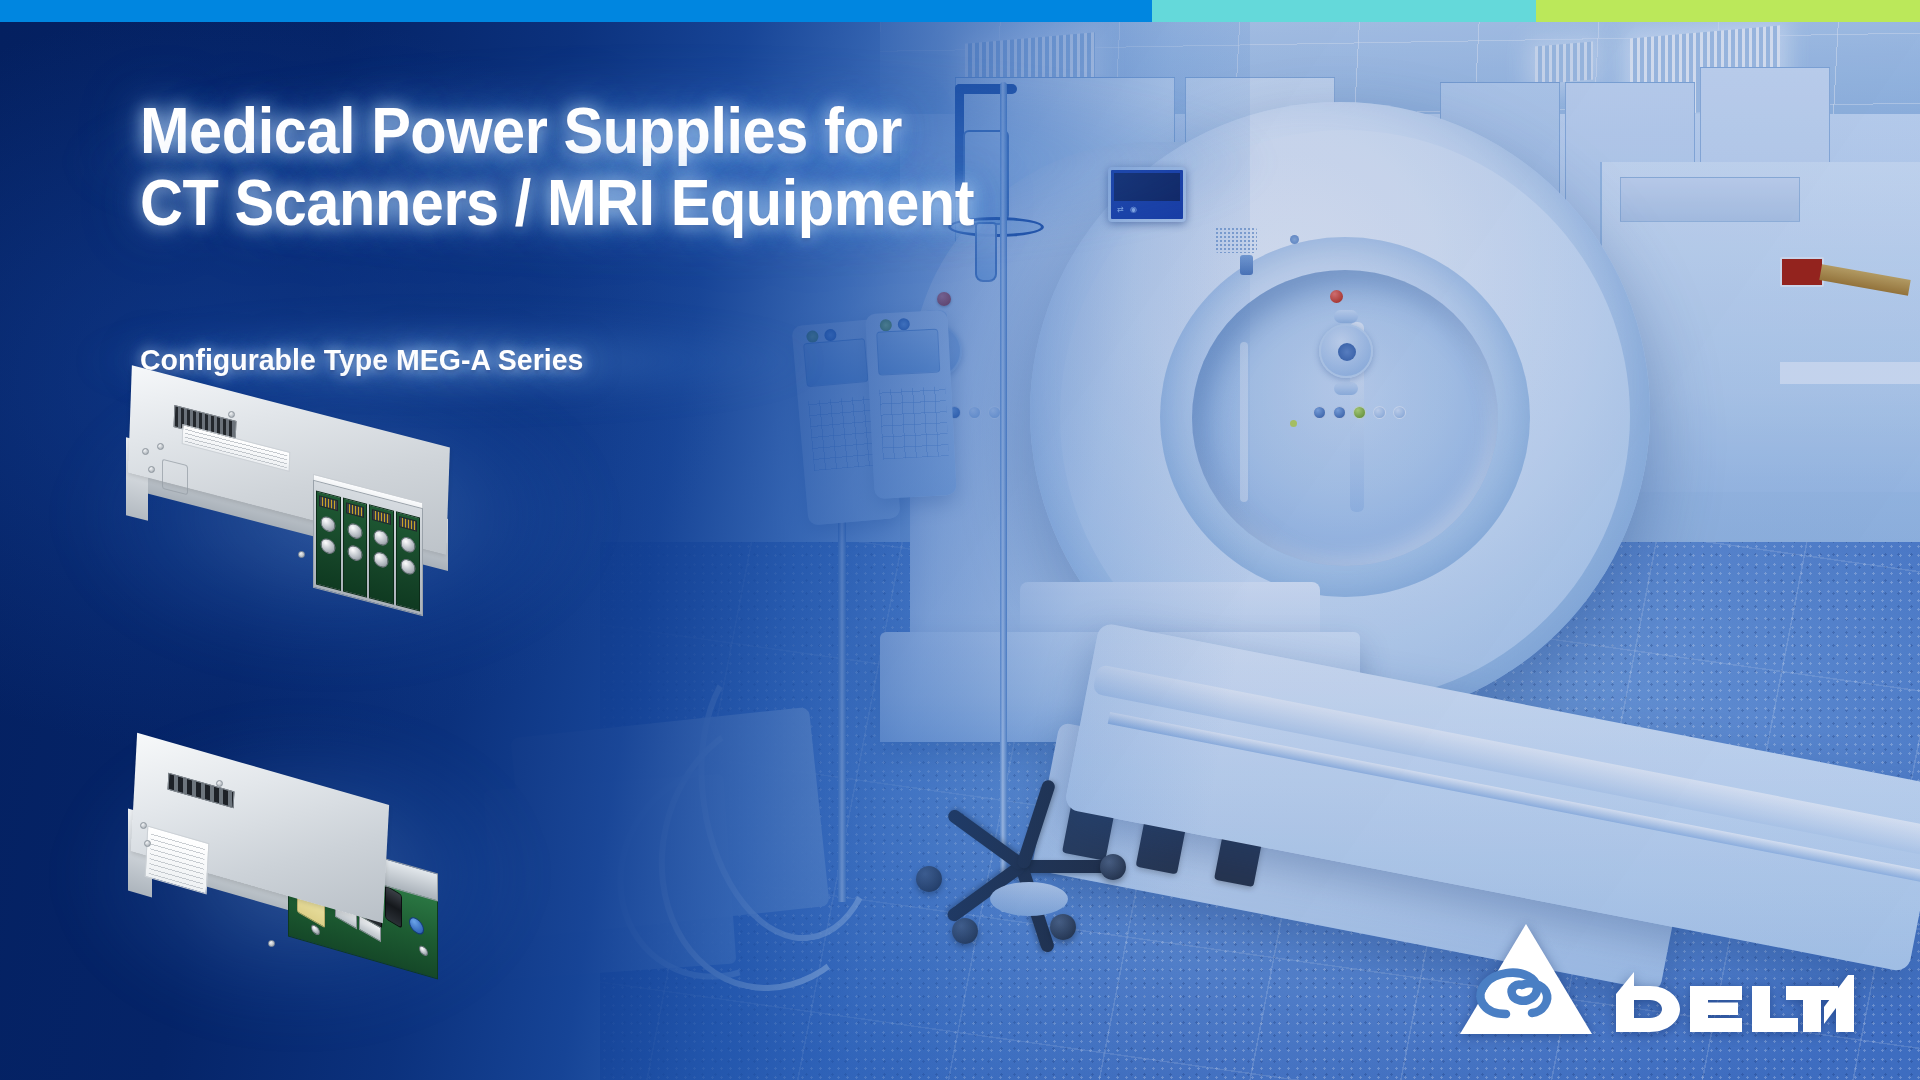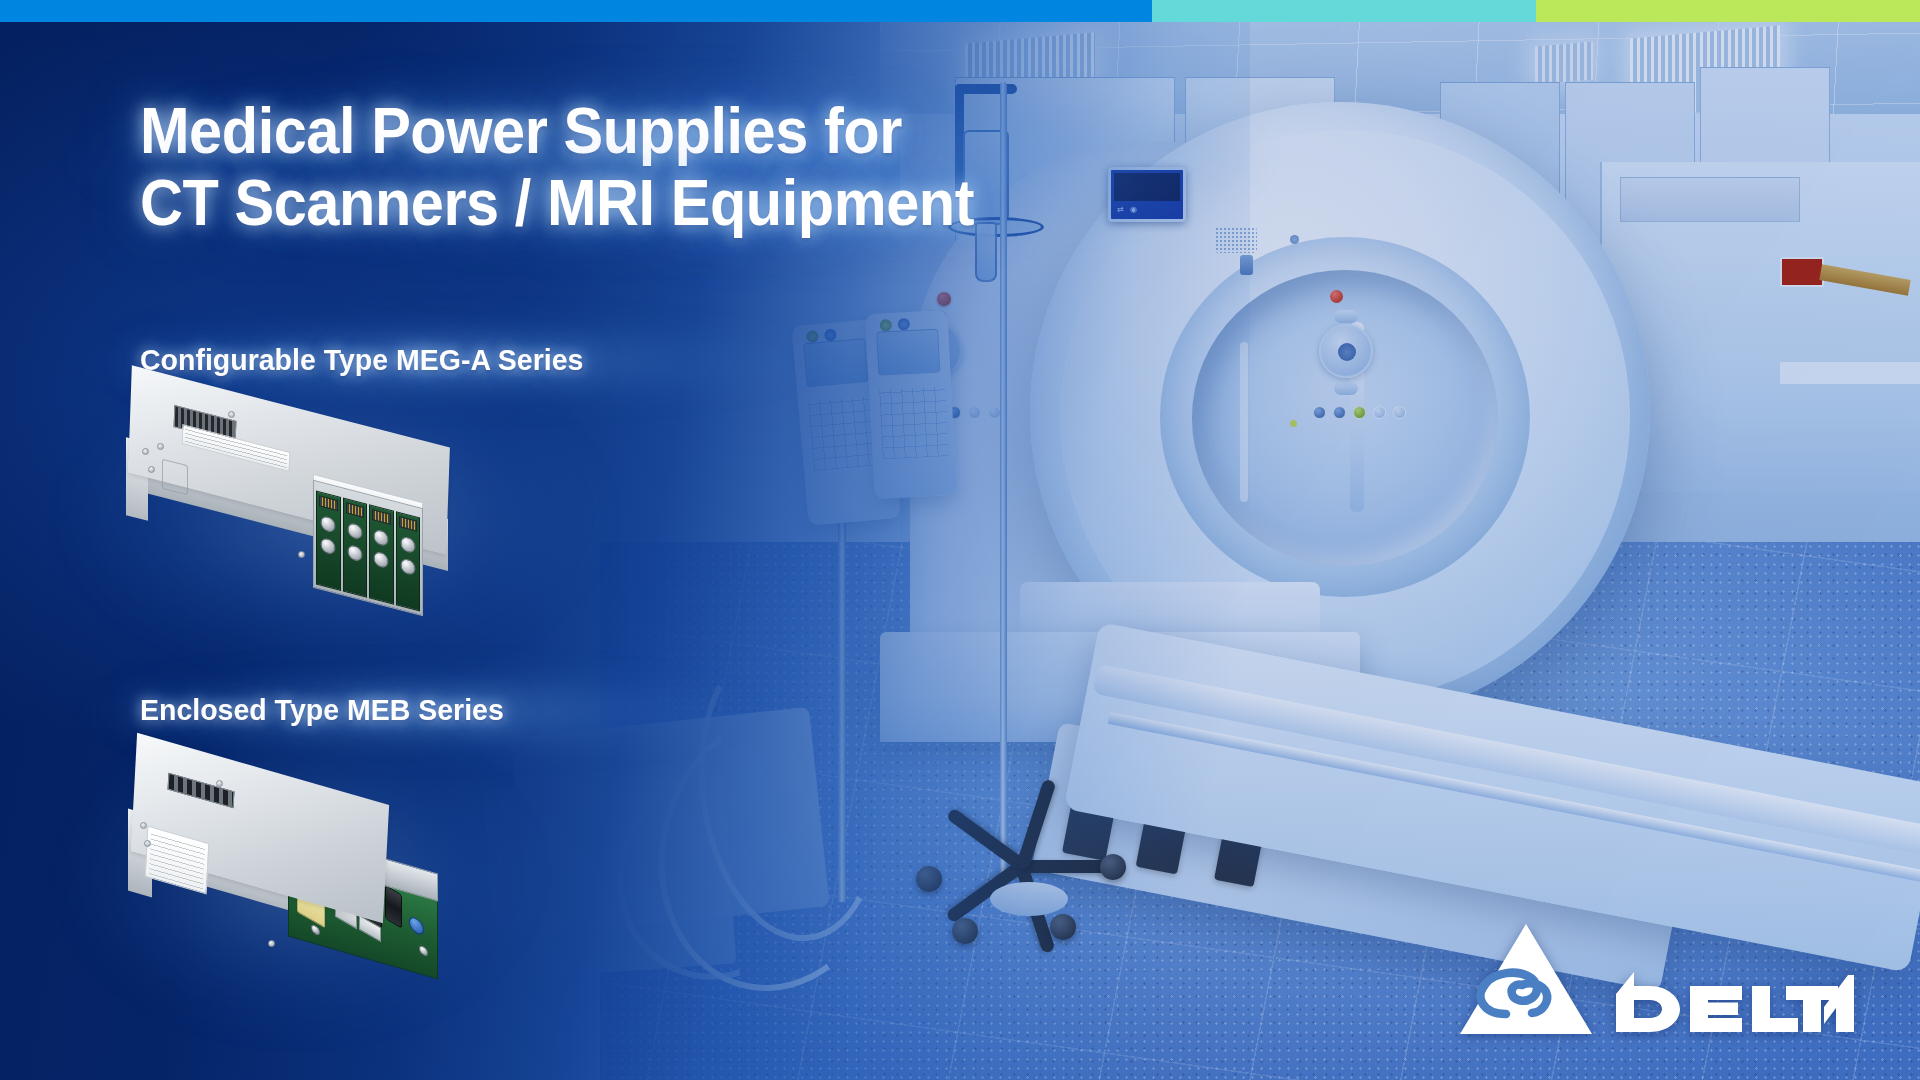--- a/index.html
+++ b/index.html
@@ -761,24 +761,20 @@
         <div class="mod-post2"></div>
       </div>
       <div class="mod">
         <div class="mod-conn"></div>
         <div class="mod-post"></div>
         <div class="mod-post2"></div>
       </div>
     </div>
   </div>
 
-  <div class="glow-wrap" id="sub2">
-    <div class="glow-bg gb"></div>
-    <div class="sub-text">Enclosed Type MEB Series</div>
-  </div>
 
   <div class="product" id="prodB">
     <div class="prod-glow"></div>
     <div class="mebB-side"></div>
     <div class="mebB-left"></div>
     <div class="mebB-pcb">
       <div class="comp cap-black" style="left:96px;  top:8px;"></div>
       <div class="comp cap-black" style="left:76px;  top:14px;"></div>
       <div class="comp cap-blue" style="left:120px; top:30px;"></div>
       <div class="comp cap-yellow" style="left:8px;   top:24px;"></div>

